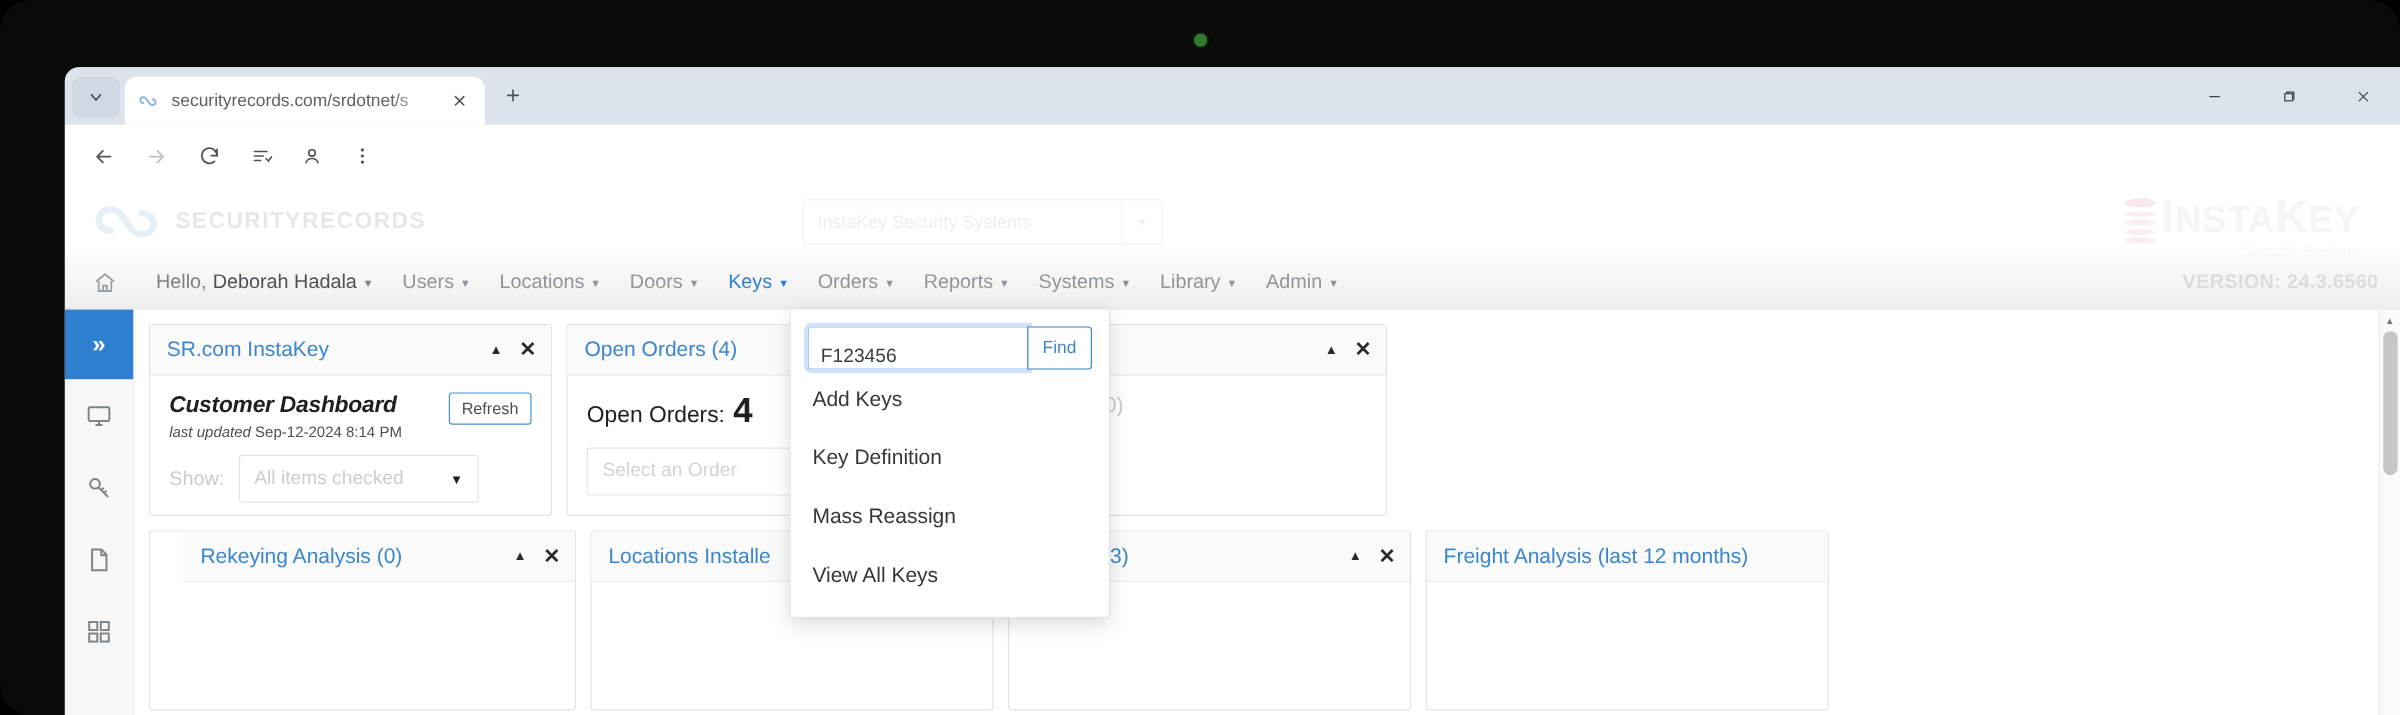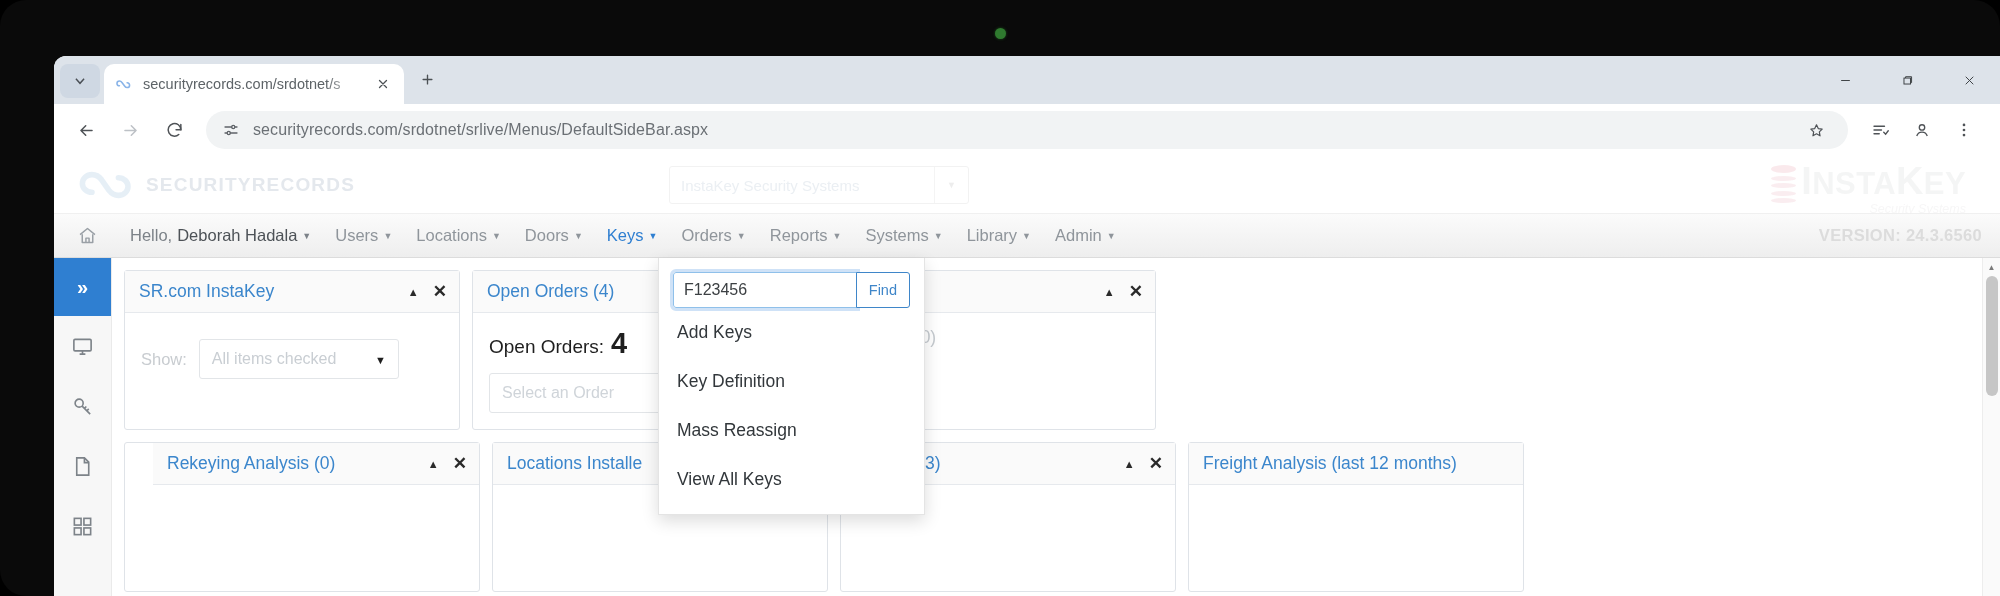--- a/index.html
+++ b/index.html
@@ -342,21 +342,21 @@
     display: flex; align-items: center;
     padding: 0 14px 0 14px;
     gap: 0;
   }
   #keys-search-input {
     flex: 1 1 auto; height: 36px;
     border: 1px solid #8fc0ea;
     border-radius: 3px 0 0 3px;
     outline: 3px solid #cfe2f7;
     background: #fff;
-    display: flex; align-items: center;
+    display: flex; align-items: flex-end;
     padding: 0 10px;
     font-size: 16px; color: #3c4043;
   }
   #keys-find-btn {
     height: 36px;
     border: 1px solid #3f86c9;
     border-radius: 0 3px 3px 0;
     background: #fff;
     color: #3f86c9;
     font-size: 14.5px;
@@ -437,37 +437,20 @@
             <path d="M5 12h14M13 6l6 6-6 6"></path>
           </svg>
       </div>
       <div class="navbtn">
         <svg viewBox="0 0 24 24" fill="none" stroke="currentColor" stroke-width="1.9" stroke-linecap="round">
           <path d="M20 11a8 8 0 1 0-2.6 6"></path>
             <path d="M20 4.5V11h-6"></path>
         </svg>
       </div>
 
-      <div id="omnibox">
-        <span id="site-settings-icon">
-          <svg viewBox="0 0 24 24" fill="none" stroke="currentColor" stroke-width="1.7" stroke-linecap="round">
-            <path d="M4 8h9M17 8h3M4 16h3M11 16h9"></path>
-            <circle cx="15" cy="8" r="2.1"></circle>
-              <circle cx="9" cy="16" r="2.1"></circle>
-          </svg>
-        </span>
-        <span id="url-text">securityrecords.com/srdotnet/srlive/Menus/DefaultSideBar.aspx</span>
-        <span id="omnibox-right">
-          <span class="navbtn">
-            <svg viewBox="0 0 24 24" fill="none" stroke="currentColor" stroke-width="1.7" stroke-linejoin="round">
-              <path d="M12 4l2.5 5.3 5.5.7-4 3.9 1 5.6-5-2.8-5 2.8 1-5.6-4-3.9 5.5-.7z"></path>
-            </svg>
-          </span>
-        </span>
-      </div>
 
       <div id="nav-tail">
         <div class="navbtn">
           <svg viewBox="0 0 24 24" fill="none" stroke="currentColor" stroke-width="1.8" stroke-linecap="round">
             <path d="M4 7h14M4 12h10M4 17h7"></path>
               <path d="M17 15l2.5 2.5L23 13"></path>
           </svg>
         </div>
         <div class="navbtn">
           <svg viewBox="0 0 24 24" fill="none" stroke="currentColor" stroke-width="1.8">
@@ -612,20 +595,30 @@
 
           <div class="wrow">
 
             <div class="widget tall" id="w-dash">
               <div class="widget-head">
                 <span class="widget-title">SR.com InstaKey</span>
                 <span class="wbtn collapse">▲</span>
                 <span class="wbtn close">✕</span>
               </div>
               <div class="widget-body">
+                <div class="dash-row">
+                  <div>
+                    <div id="dash-title">Customer Dashboard</div>
+                    <div id="dash-updated">
+                      <i>last updated</i>
+                      <span>Sep-12-2024 8:14 PM</span>
+                    </div>
+                  </div>
+                  <button id="refresh-btn">Refresh</button>
+                </div>
                 <div id="show-row">
                   <span id="show-label">Show:</span>
                   <div id="show-select">
                     <span>All items checked</span>
                     <span class="caret">▼</span>
                   </div>
                 </div>
               </div>
             </div>
 

